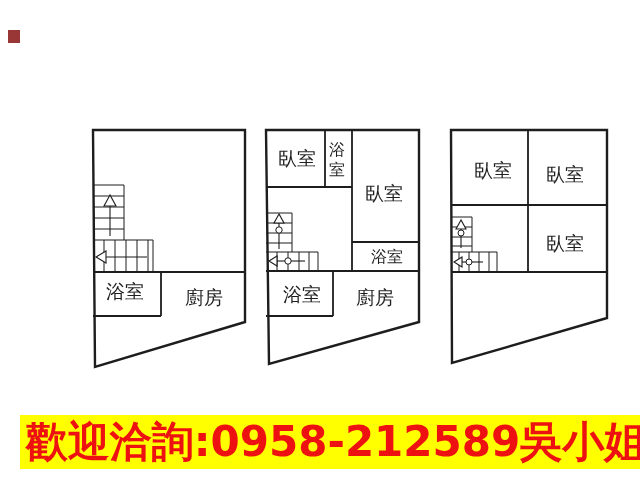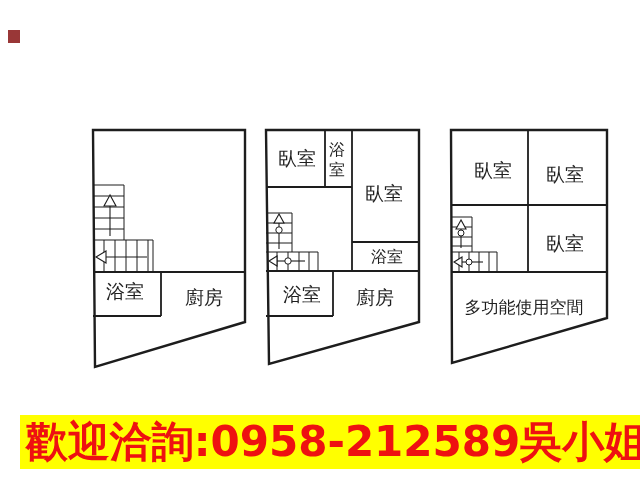--- a/index.html
+++ b/index.html
@@ -80,19 +80,18 @@
   <div class="lbl" style="left:297px;top:159px;font-size:19px;">臥室</div>
   <div class="lbl-v" style="left:328px;top:140px;font-size:16px;">浴室</div>
   <div class="lbl" style="left:384px;top:194px;font-size:19px;">臥室</div>
   <div class="lbl" style="left:387px;top:257px;font-size:16px;">浴室</div>
   <div class="lbl" style="left:302px;top:295px;font-size:19px;">浴室</div>
   <div class="lbl" style="left:375px;top:298px;font-size:19px;">廚房</div>
 
   <div class="lbl" style="left:493px;top:171px;font-size:19px;">臥室</div>
   <div class="lbl" style="left:565px;top:175px;font-size:19px;">臥室</div>
   <div class="lbl" style="left:565px;top:244px;font-size:19px;">臥室</div>
-  <div class="lbl" style="left:524px;top:307px;font-size:17px;">多功能使用空間</div>
 
   <div class="banner" style="background: rgb(255, 255, 0); color: rgb(238, 17, 17);">
     <span>歡迎洽詢:0958-212589吳小姐</span>
   </div>
 
 </div>
 
 </body></html>

